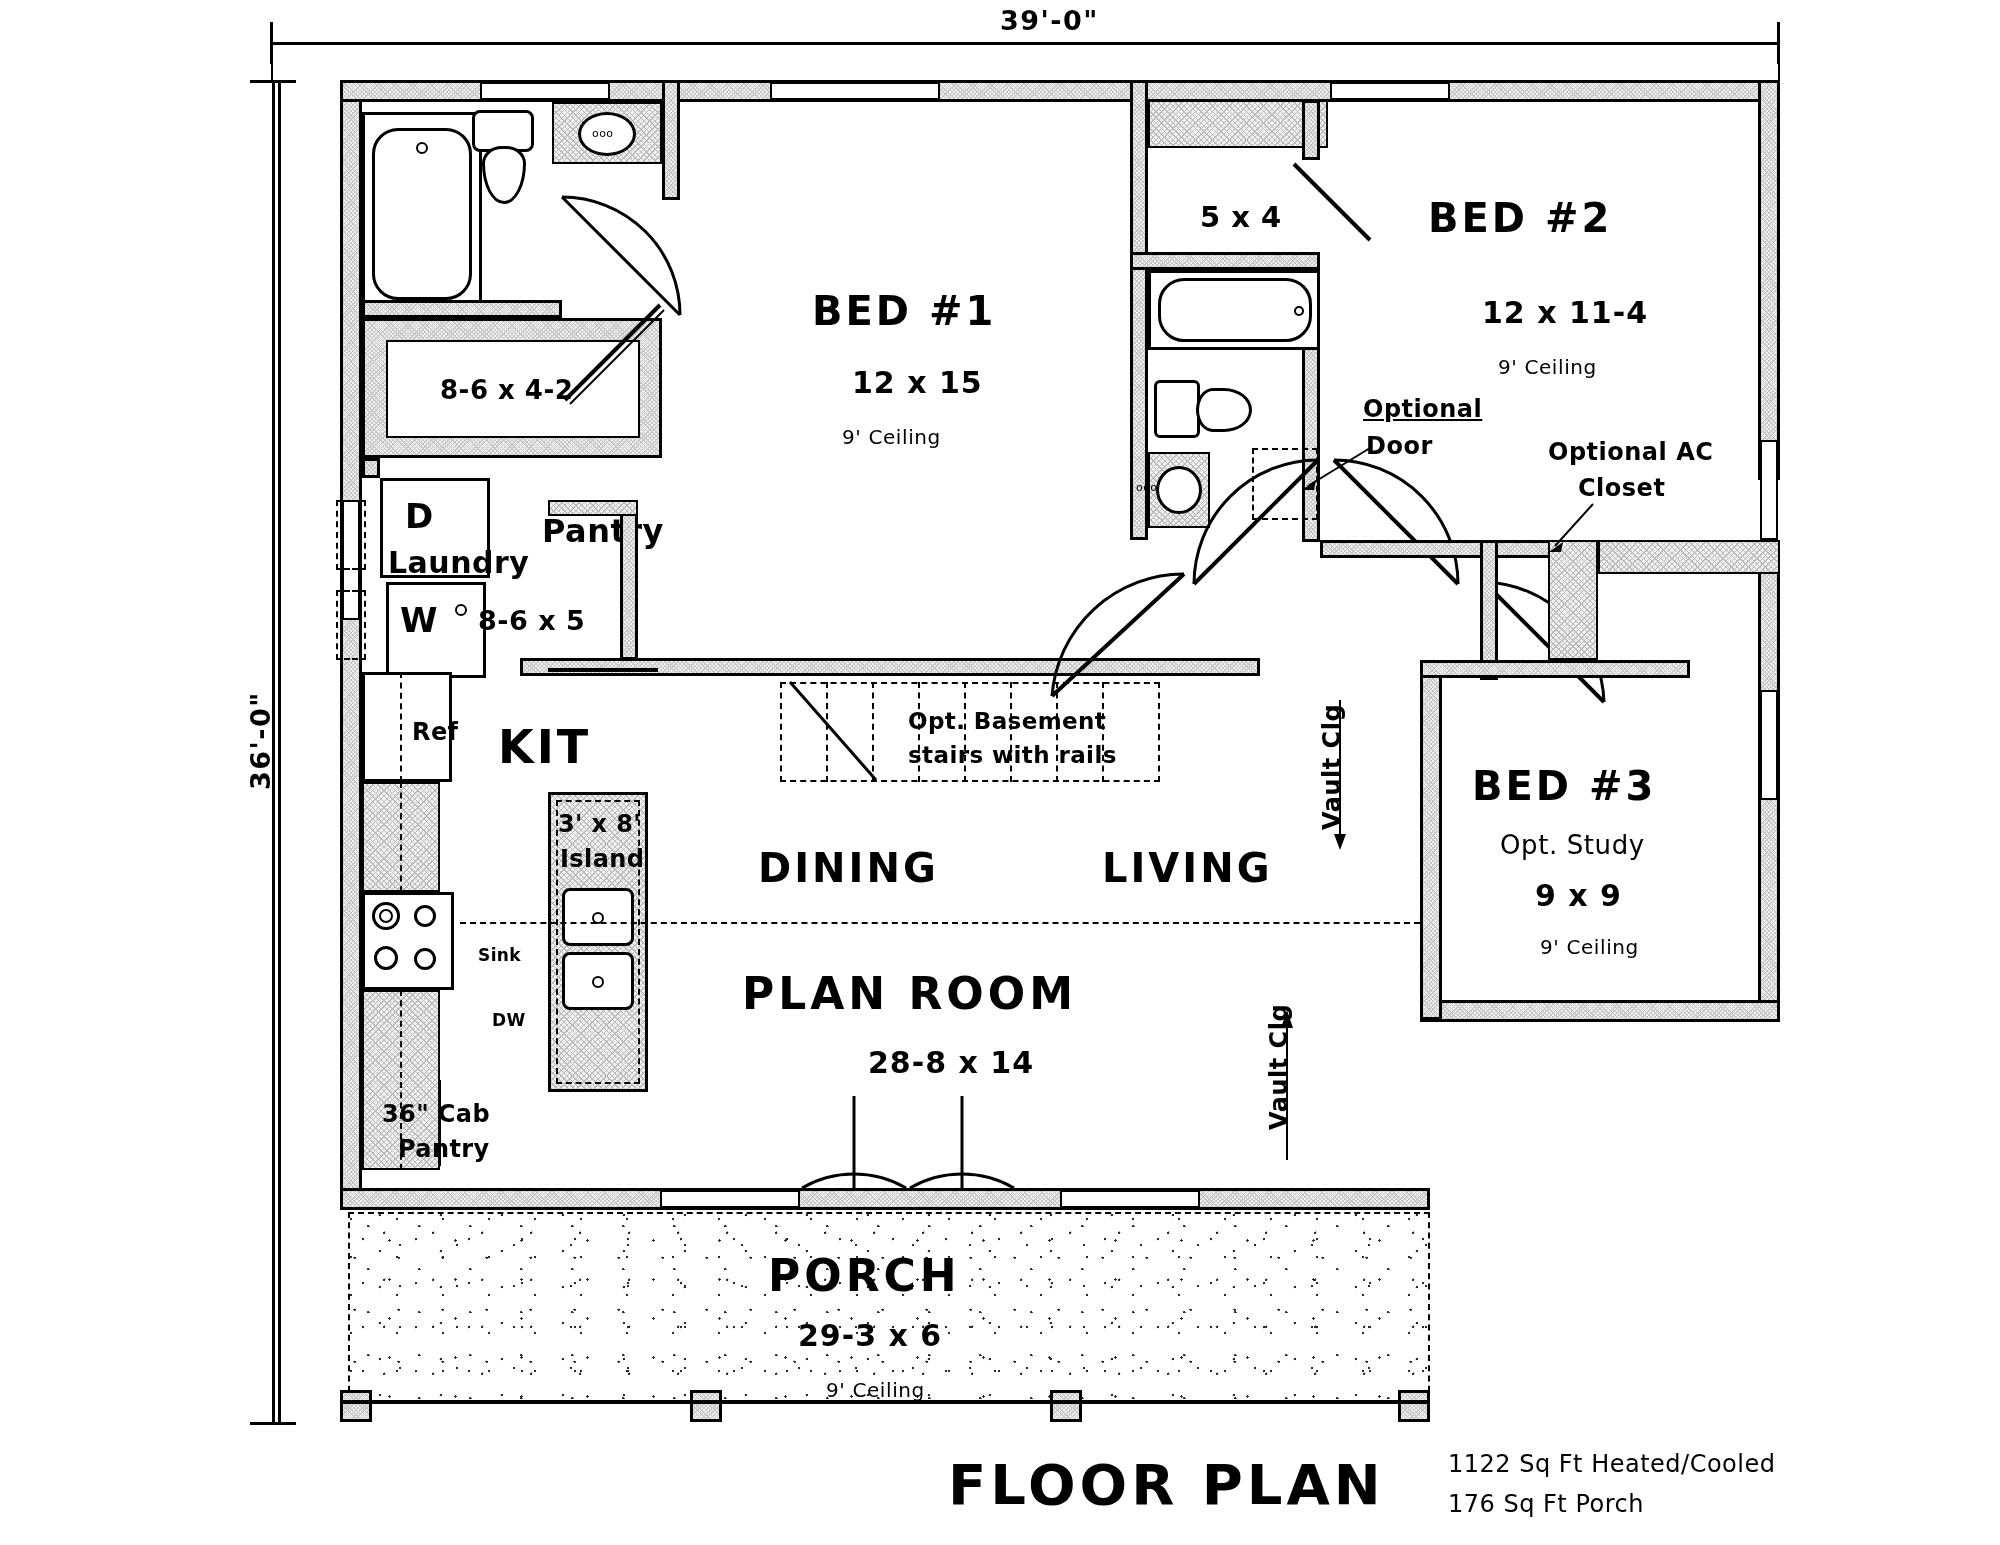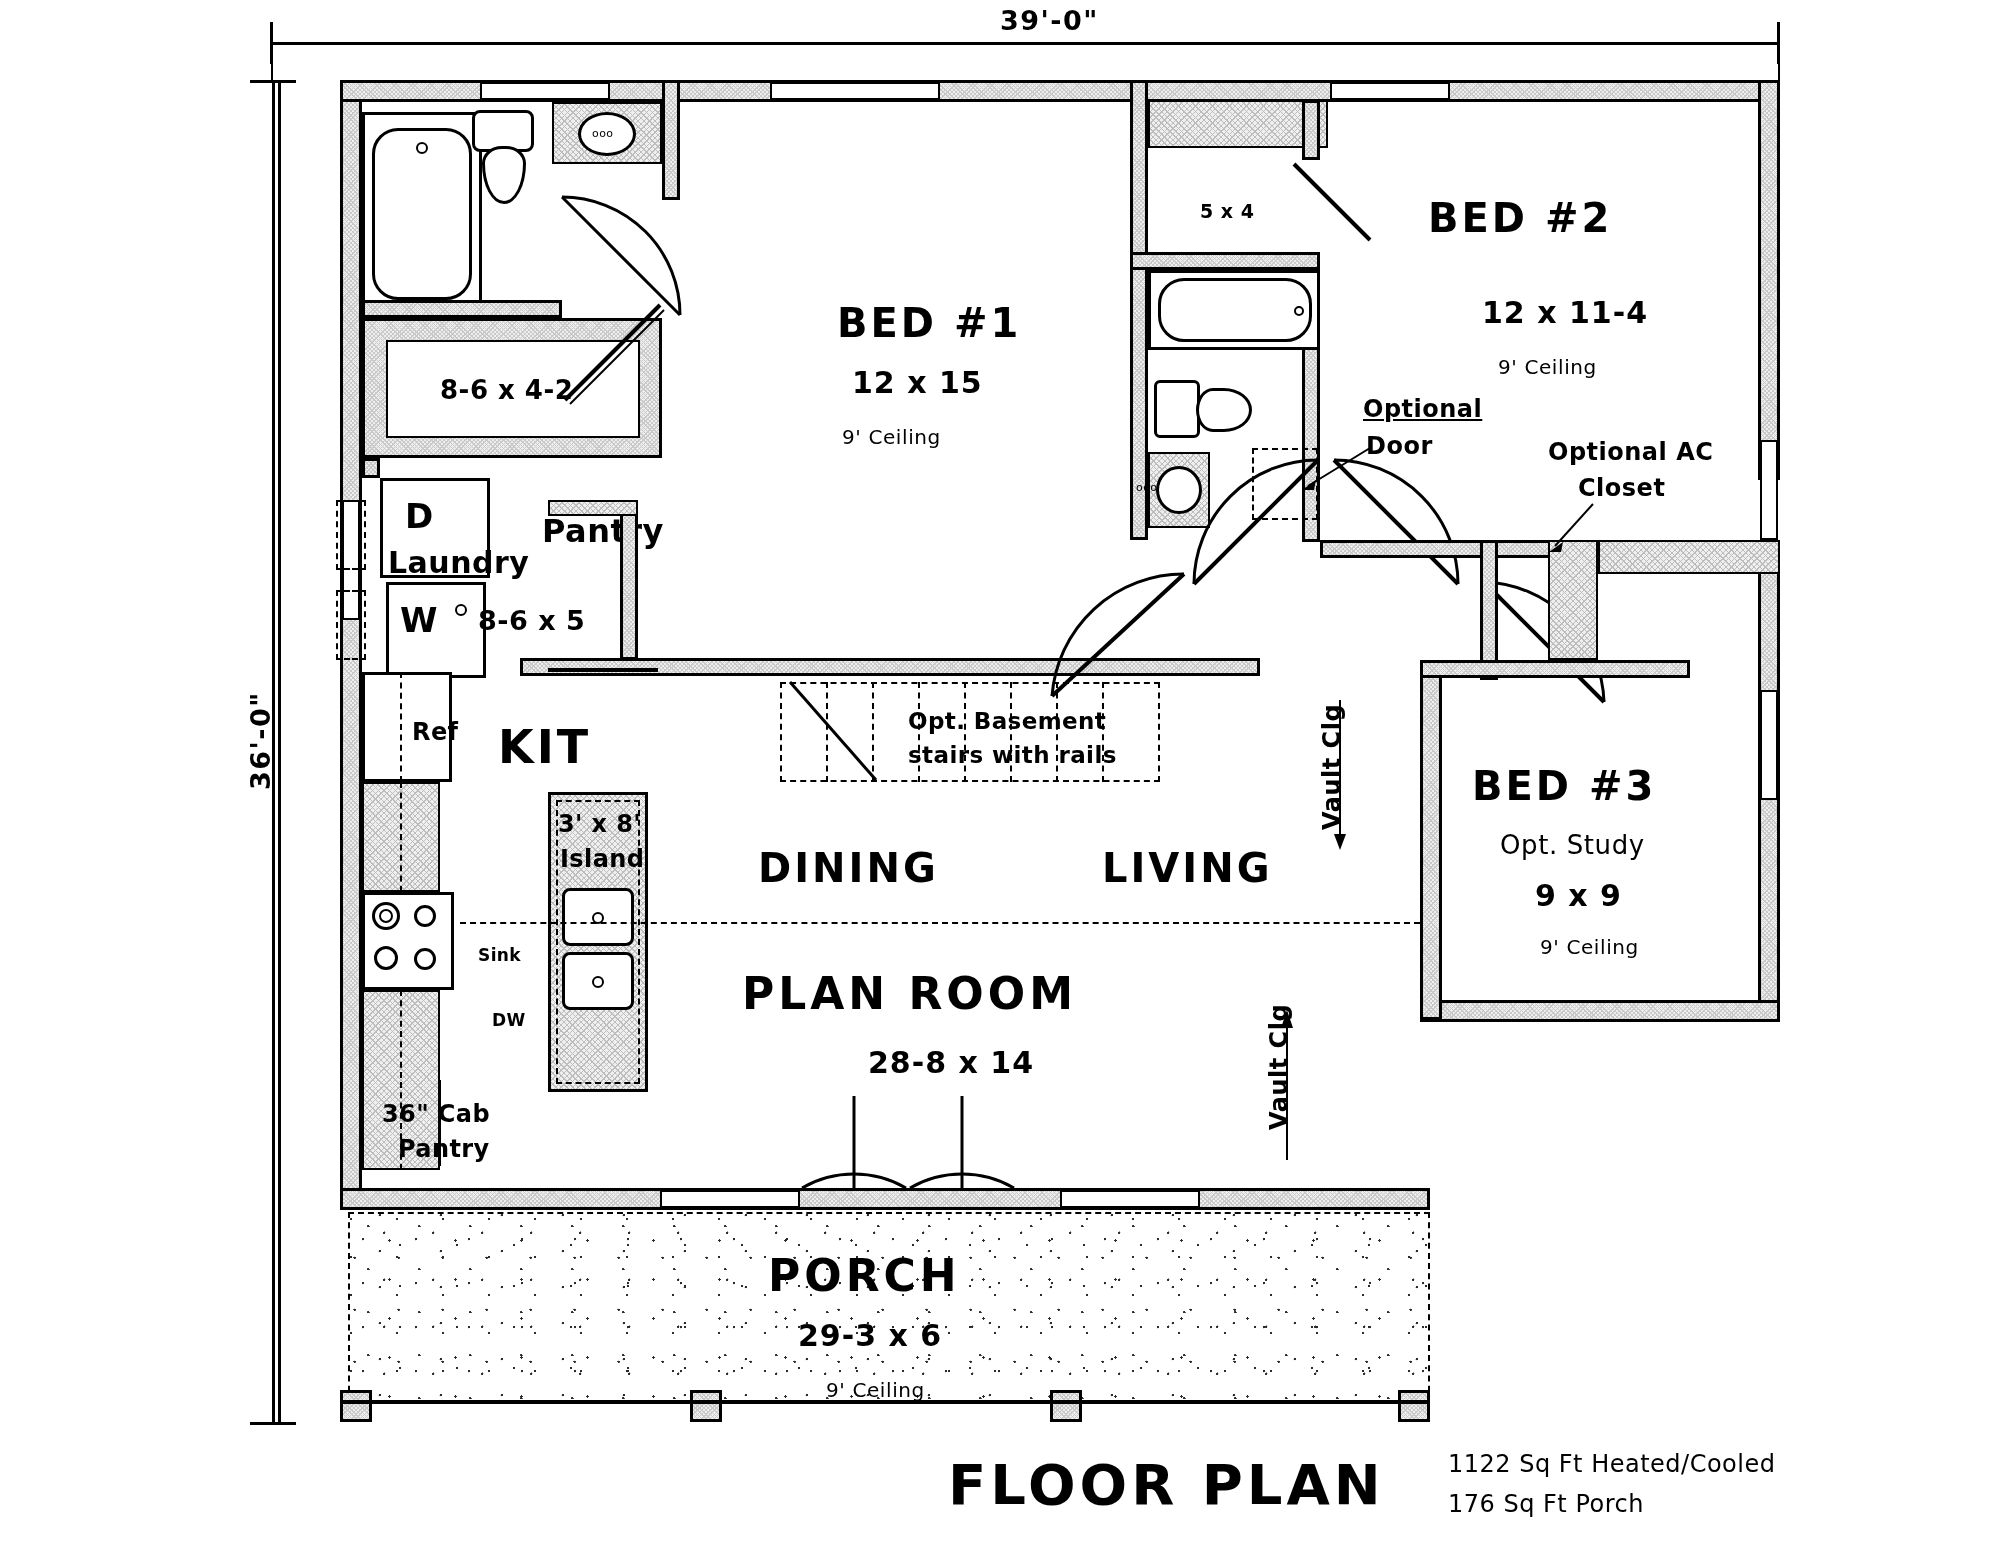--- a/index.html
+++ b/index.html
@@ -226,21 +226,21 @@
 
   <div class="wall-fill" style="left:362px; top:318px; width:300px; height:140px;"></div>
   <div class="box-thin" style="left:386px; top:340px; width:254px; height:98px; border-width:2px; background:#fff;"></div>
   <div class="t small handw" style="left:440px; top:375px; font-size:26px; font-weight:bold;">8-6 x 4-2</div>
 
   <svg class="abs" style="left:560px; top:300px; width:110px; height:110px;">
     <line x1="100" y1="5" x2="5" y2="100" stroke="#000" stroke-width="4"></line>
     <line x1="104" y1="10" x2="10" y2="104" stroke="#000" stroke-width="2"></line>
   </svg>
 
-  <div class="t room-name" style="left:812px; top:300px;margin-left:25px;">BED #1</div>
+  <div class="t room-name" style="left:812px; top:288px;">BED #1</div>
   <div class="t room-dim" style="left:852px; top:365px;">12 x 15</div>
   <div class="t room-sub" style="left:842px; top:425px;">9' Ceiling</div>
 
   <div class="wall-fill" style="left:520px; top:658px; width:740px; height:18px;"></div>
 
   <div class="wall-fill" style="left:362px; top:458px; width:18px; height:20px;"></div>
   <div class="box-thin" style="left:380px; top:478px; width:110px; height:100px; border-width:3px;"></div>
   <div class="t small" style="left:405px; top:496px; font-size:34px; font-weight:bold;">D</div>
   <div class="box-thin" style="left:386px; top:582px; width:100px; height:96px; border-width:3px;"></div>
   <div class="t small" style="left:400px; top:600px; font-size:34px; font-weight:bold;">W</div>
@@ -322,21 +322,21 @@
   <svg class="abs" style="left:1277px; top:1010px; width:20px; height:150px;">
     <line x1="10" y1="150" x2="10" y2="14" stroke="#000" stroke-width="2"></line>
     <polygon points="10,0 4,18 16,18" fill="#000"></polygon>
   </svg>
 
   <div class="wall-fill" style="left:1130px; top:80px; width:18px; height:460px;"></div>
   <div class="wall-fill" style="left:1302px; top:252px; width:18px; height:290px;"></div>
   <div class="wall-fill" style="left:1130px; top:252px; width:190px; height:18px;"></div>
 
   <div class="wall-fill hatch" style="left:1148px; top:100px; width:180px; height:48px; border-width:2px;"></div>
-  <div class="t small handw" style="left:1200px; top:200px; font-size:19px; font-weight:bold;">5 x 4</div>
+  <div class="t small handw" style="left:1200px; top:200px; font-size:29px; font-weight:bold;">5 x 4</div>
   <svg class="abs" style="left:1290px; top:160px; width:120px; height:120px;">
     <line x1="4" y1="4" x2="80" y2="80" stroke="#000" stroke-width="4"></line>
   </svg>
   <div class="wall-fill" style="left:1302px; top:100px; width:18px; height:60px;"></div>
 
   <div class="box-thin" style="left:1148px; top:270px; width:172px; height:80px; border-width:3px;"></div>
   <div class="tub" style="left:1158px; top:278px; width:154px; height:64px;"></div>
   <div class="circle" style="left:1294px; top:306px; width:10px; height:10px;"></div>
 
   <div class="toilet-tank" style="left:1154px; top:380px; width:46px; height:58px; border-radius:6px;"></div>

